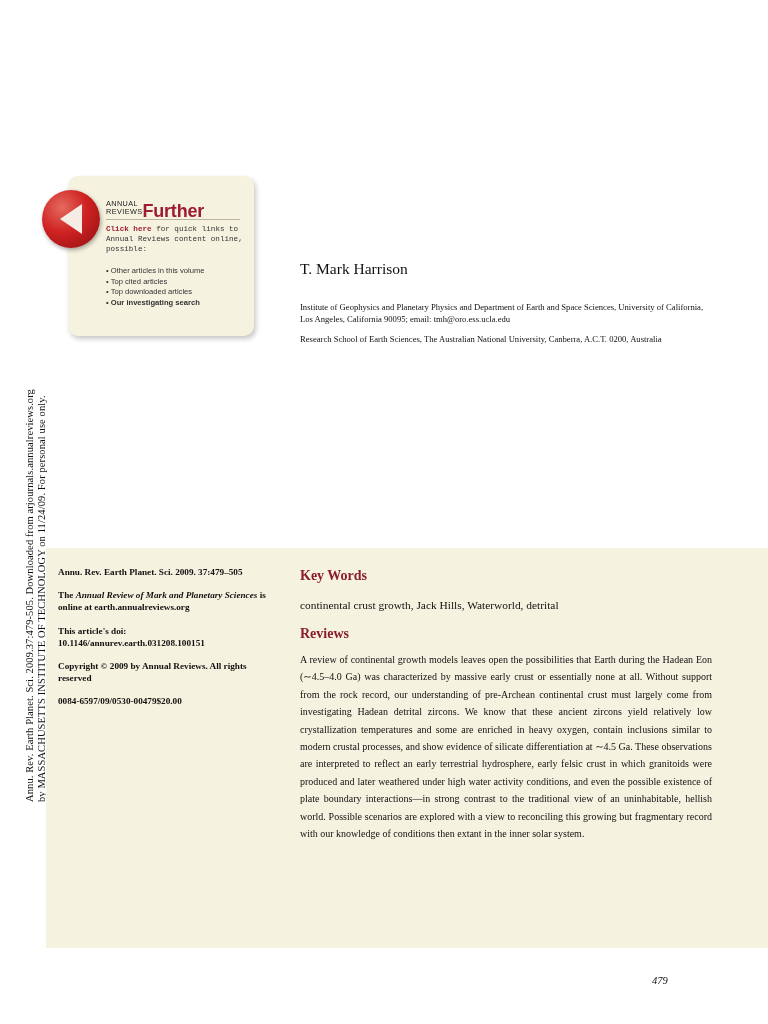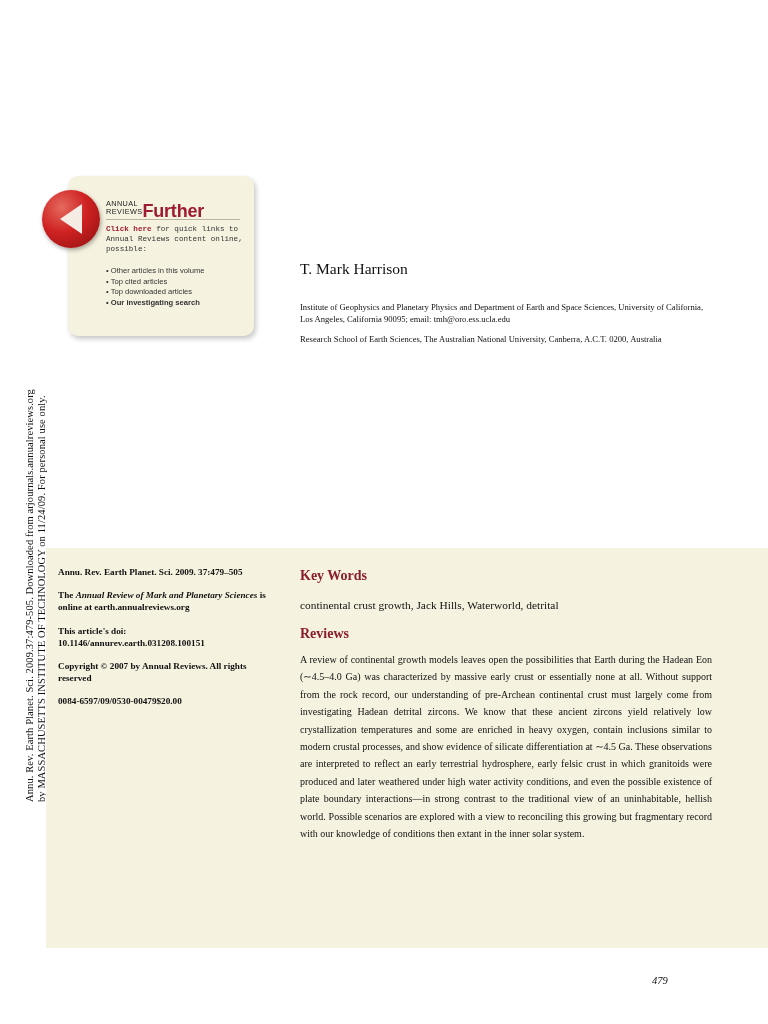--- a/index.html
+++ b/index.html
@@ -279,21 +279,21 @@
 
   <div class="meta">
     <p>Annu. Rev. Earth Planet. Sci. 2009. 37:479–505</p>
     <p>
       <span>The </span><i>Annual Review of Mark and Planetary Sciences</i><span> is online at earth.annualreviews.org</span>
     </p>
     <p>
       <span>This article's doi:</span><br>
       <span>10.1146/annurev.earth.031208.100151</span>
     </p>
-    <p>Copyright © 2007 by Annual Reviews. All rights reserved</p>
+    <p>Copyright © 2009 by Annual Reviews. All rights reserved</p>
     <p>0084-6597/09/0530-00479$20.00</p>
   </div>
 
   <div class="keywords-h">Key Words</div>
   <div class="keywords-t">continental crust growth, Jack Hills, Waterworld, detrital</div>
 
   <div class="abstract-h">Reviews</div>
   <div class="abstract-t">A review of continental growth models leaves open the possibilities that Earth during the Hadean Eon (∼4.5–4.0 Ga) was characterized by massive early crust or essentially none at all. Without support from the rock record, our understanding of pre-Archean continental crust must largely come from investigating Hadean detrital zircons. We know that these ancient zircons yield relatively low crystallization temperatures and some are enriched in heavy oxygen, contain inclusions similar to modern crustal processes, and show evidence of silicate differentiation at ∼4.5 Ga. These observations are interpreted to reflect an early terrestrial hydrosphere, early felsic crust in which granitoids were produced and later weathered under high water activity conditions, and even the possible existence of plate boundary interactions—in strong contrast to the traditional view of an uninhabitable, hellish world. Possible scenarios are explored with a view to reconciling this growing but fragmentary record with our knowledge of conditions then extant in the inner solar system.</div>
 
   <div class="folio">479</div>

